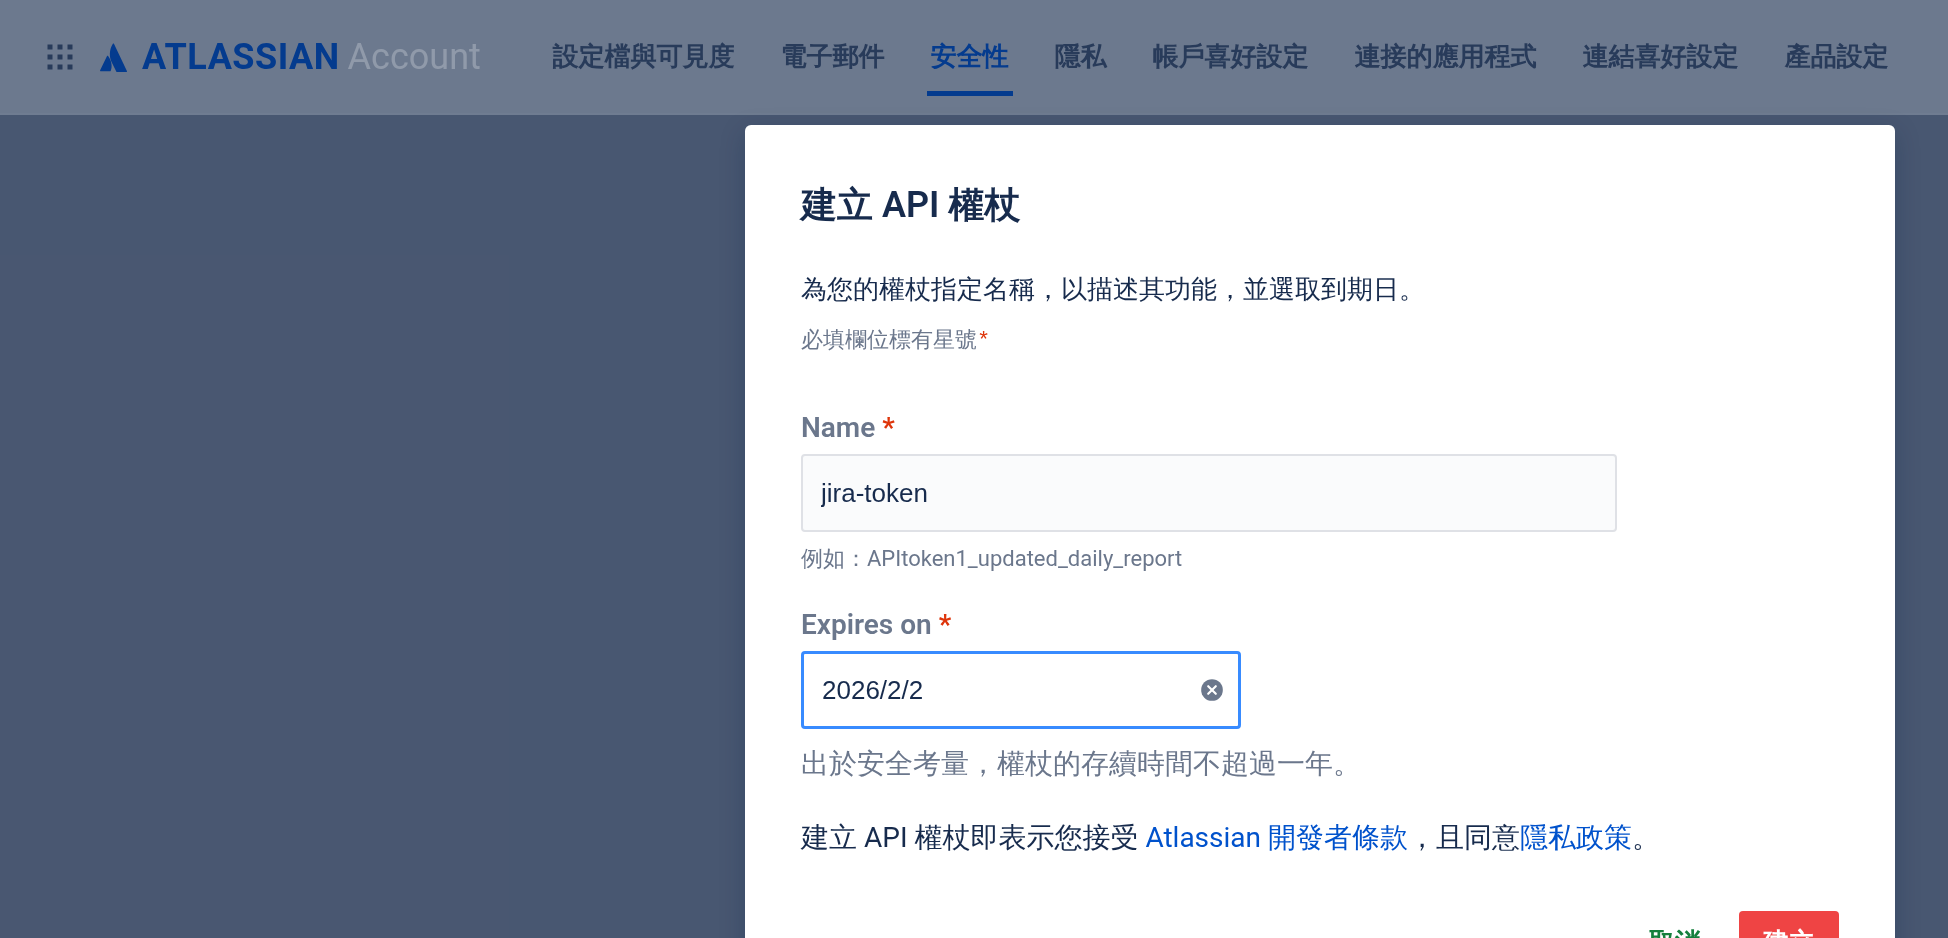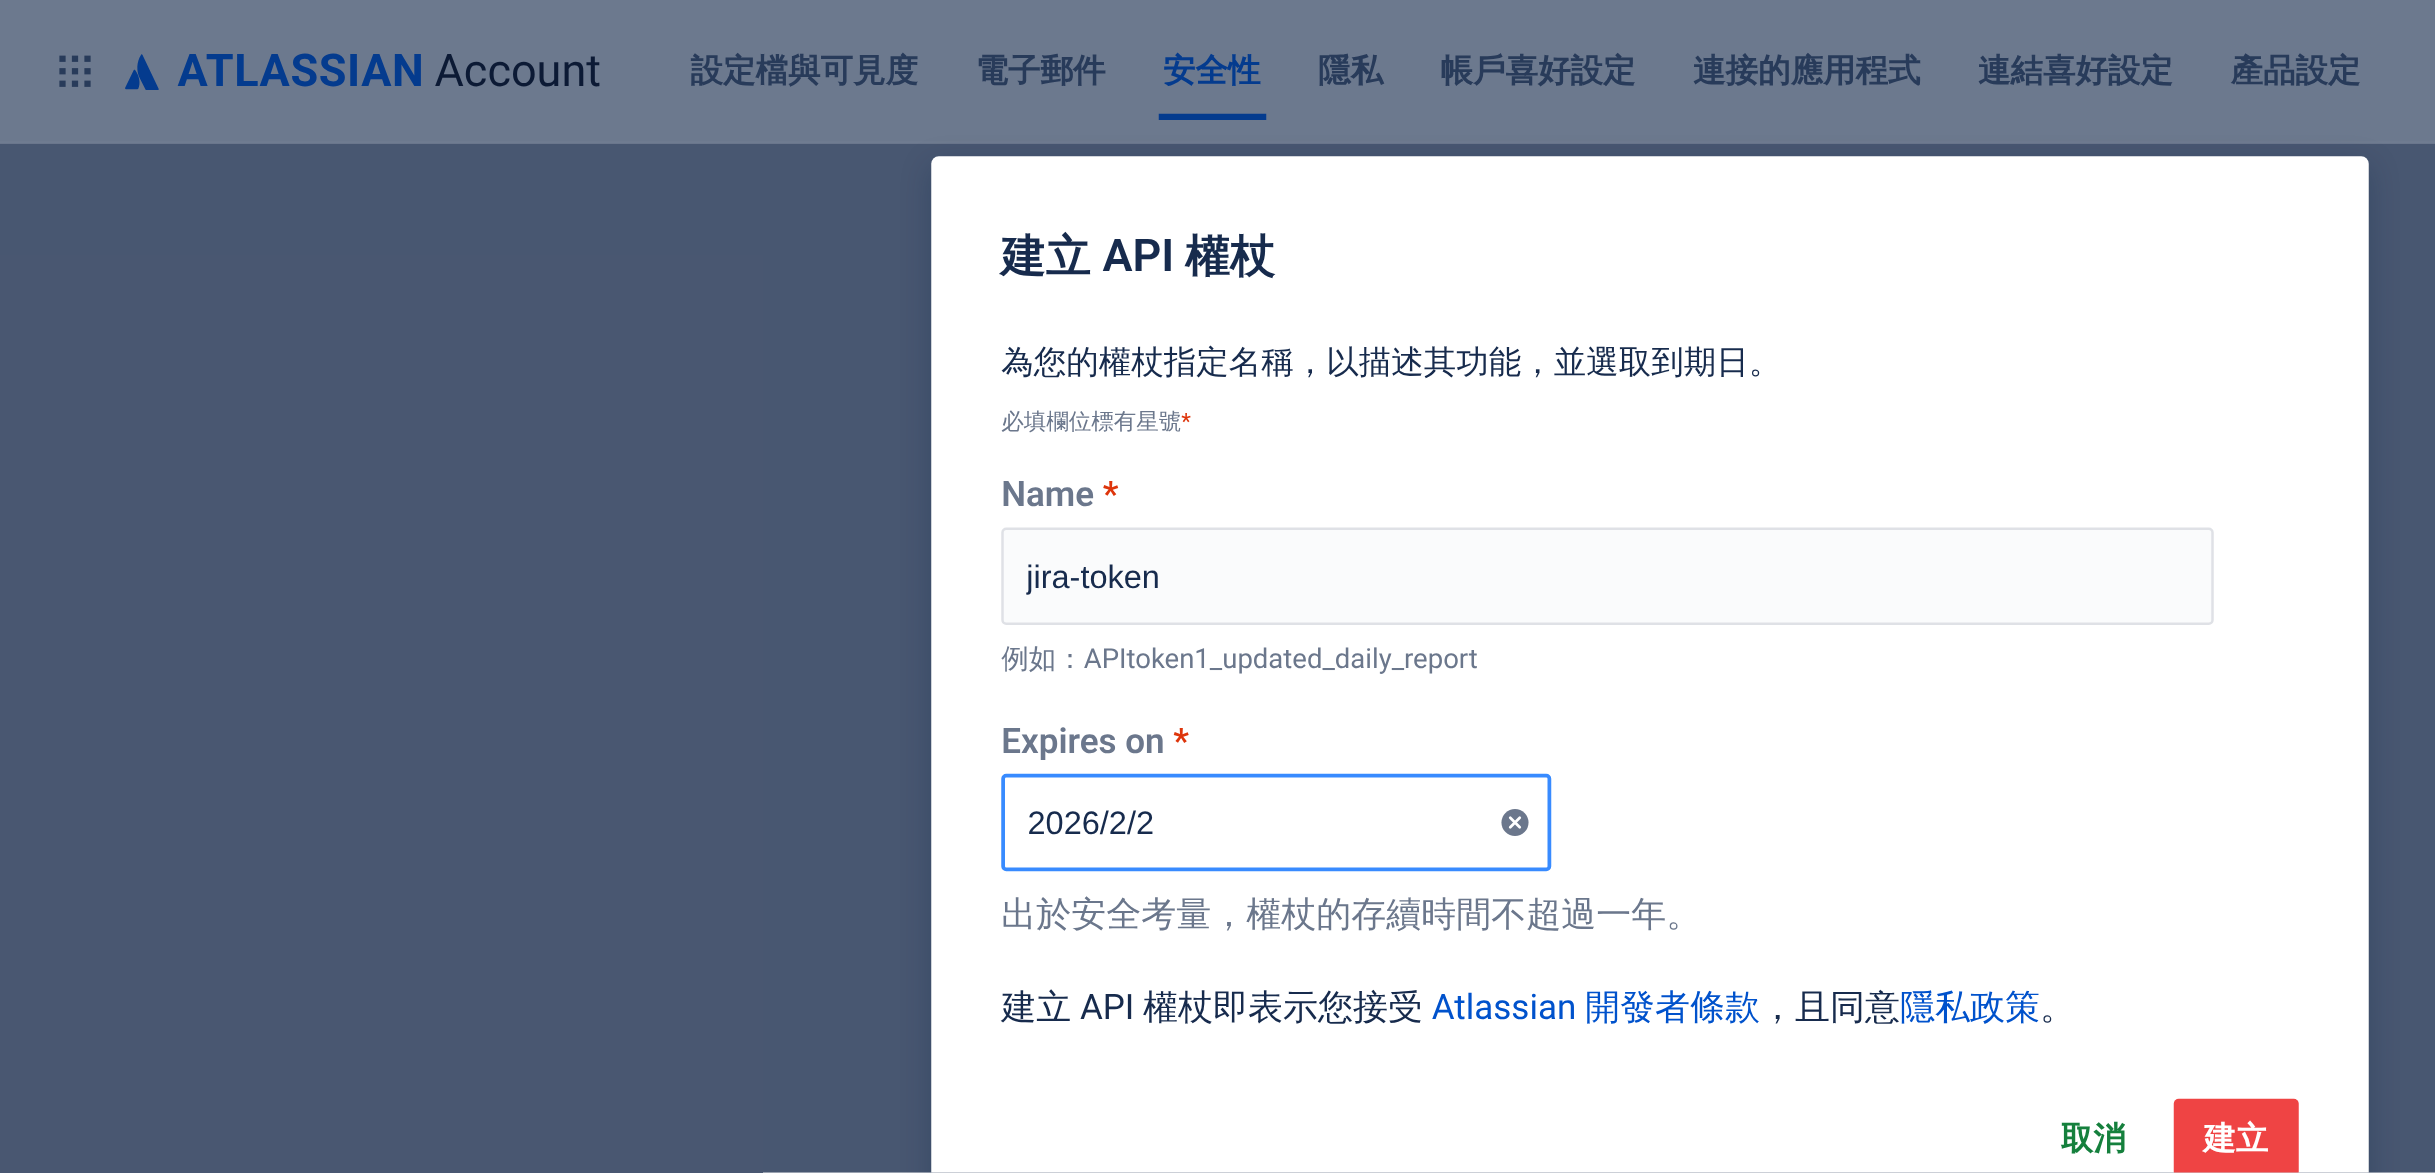--- a/index.html
+++ b/index.html
@@ -74,21 +74,21 @@
     }
     .logo-text {
       font-size: 36px;
       font-weight: 700;
       letter-spacing: 0.5px;
       color: #0052CC;
     }
     .logo-sub {
       font-size: 36px;
       font-weight: 400;
-      color: #0f172a;
+      color: #ffffff;
       margin-left: 4px;
     }
     .nav {
       display: flex;
       align-items: center;
       gap: 38px;
       margin-left: 18px;
     }
     .nav-item {
       font-size: 26px;
@@ -128,39 +128,40 @@
       color: #172B4D;
       margin-bottom: 42px;
     }
     .modal-desc {
       font-size: 26px;
       font-weight: 500;
       color: #172B4D;
       margin-bottom: 18px;
     }
     .modal-required {
-      font-size: 18px;
-      color: #6B778C;
-      margin-bottom: 30px;
+      font-size: 22px;
+      color: #6B778C;
+      margin-bottom: 56px;
+      font-family: Liberation Mono, monospace;
     }
     .asterisk {
       color: #DE350B;
     }
     .field {
       margin-bottom: 14px;
     }
     .field-label {
       font-size: 28px;
       font-weight: 600;
       color: #6B778C;
       margin-bottom: 10px;
       display: block;
     }
     .text-input {
-      width: 970px;
+      width: 816px;
       height: 78px;
       border: 2px solid #DFE1E6;
       border-radius: 4px;
       background: #FAFBFC;
       padding: 0 18px;
       font-size: 26px;
       color: #172B4D;
       outline: none;
     }
     .field-help {

